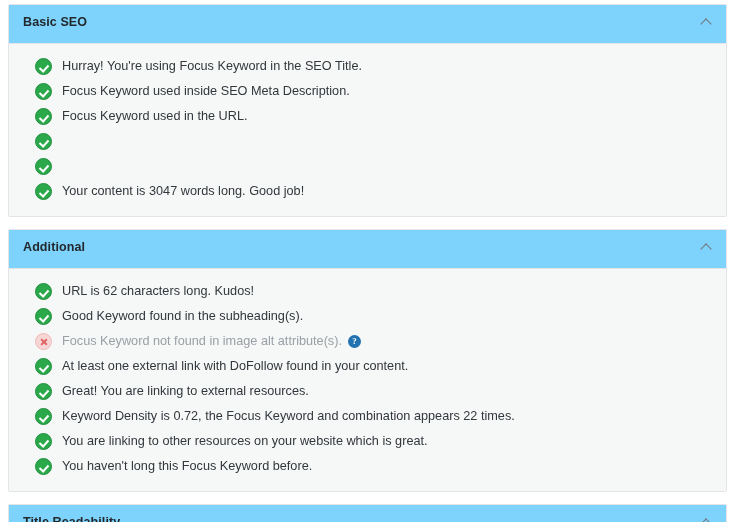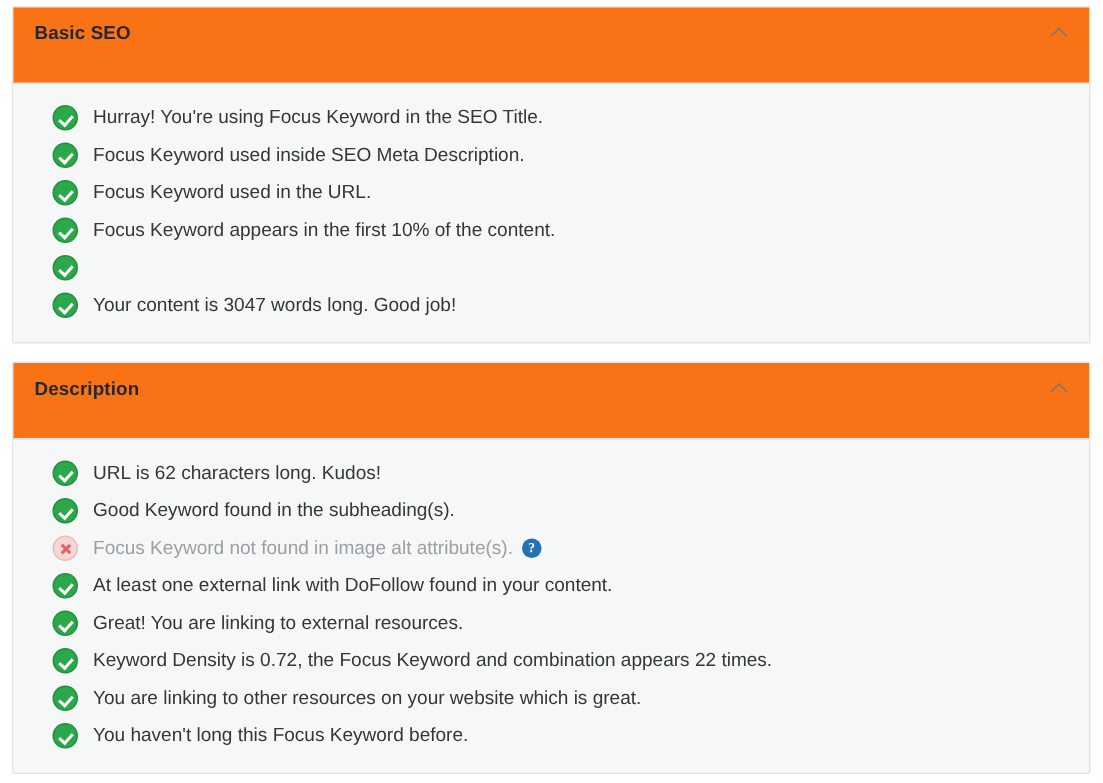--- a/index.html
+++ b/index.html
@@ -28,23 +28,23 @@
     background: #f6f7f7;
     border: 1px solid #e2e4e7;
     border-radius: 2px;
     box-sizing: border-box;
   }
   .panel:first-child { margin-top: 4px; }
   .panel-header {
     display: flex;
     align-items: center;
     justify-content: space-between;
-    background: #f97316;
+    background: #7dd3fc;
     border-bottom: 1px solid #e2e4e7;
-    padding: 8px 12px 24px 14px;
+    padding: 8px 12px 12px 14px;
     height: 18px;
     box-sizing: content-box;
   }
   .panel-title {
     font-size: 12.5px;
     font-weight: bold;
     color: #23282d;
     line-height: 18px;
     letter-spacing: 0.1px;
   }
@@ -160,35 +160,34 @@
       <div class="check-row">
         <span class="icon ok"></span>
         <span class="check-text">Focus Keyword used inside SEO Meta Description.</span>
       </div>
       <div class="check-row">
         <span class="icon ok"></span>
         <span class="check-text">Focus Keyword used in the URL.</span>
       </div>
       <div class="check-row">
         <span class="icon ok"></span>
-        <span class="check-text">Focus Keyword appears in the first 10% of the content.</span>
       </div>
       <div class="check-row">
         <span class="icon ok"></span>
       </div>
       <div class="check-row">
         <span class="icon ok"></span>
         <span class="check-text">Your content is 3047 words long. Good job!</span>
       </div>
     </div>
   </section>
 
   <section class="panel">
     <div class="panel-header">
-      <span class="panel-title">Description</span>
+      <span class="panel-title">Additional</span>
       <span class="chevron"></span>
     </div>
     <div class="panel-body">
       <div class="check-row">
         <span class="icon ok"></span>
         <span class="check-text">URL is 62 characters long. Kudos!</span>
       </div>
       <div class="check-row">
         <span class="icon ok"></span>
         <span class="check-text">Good Keyword found in the subheading(s).</span>

